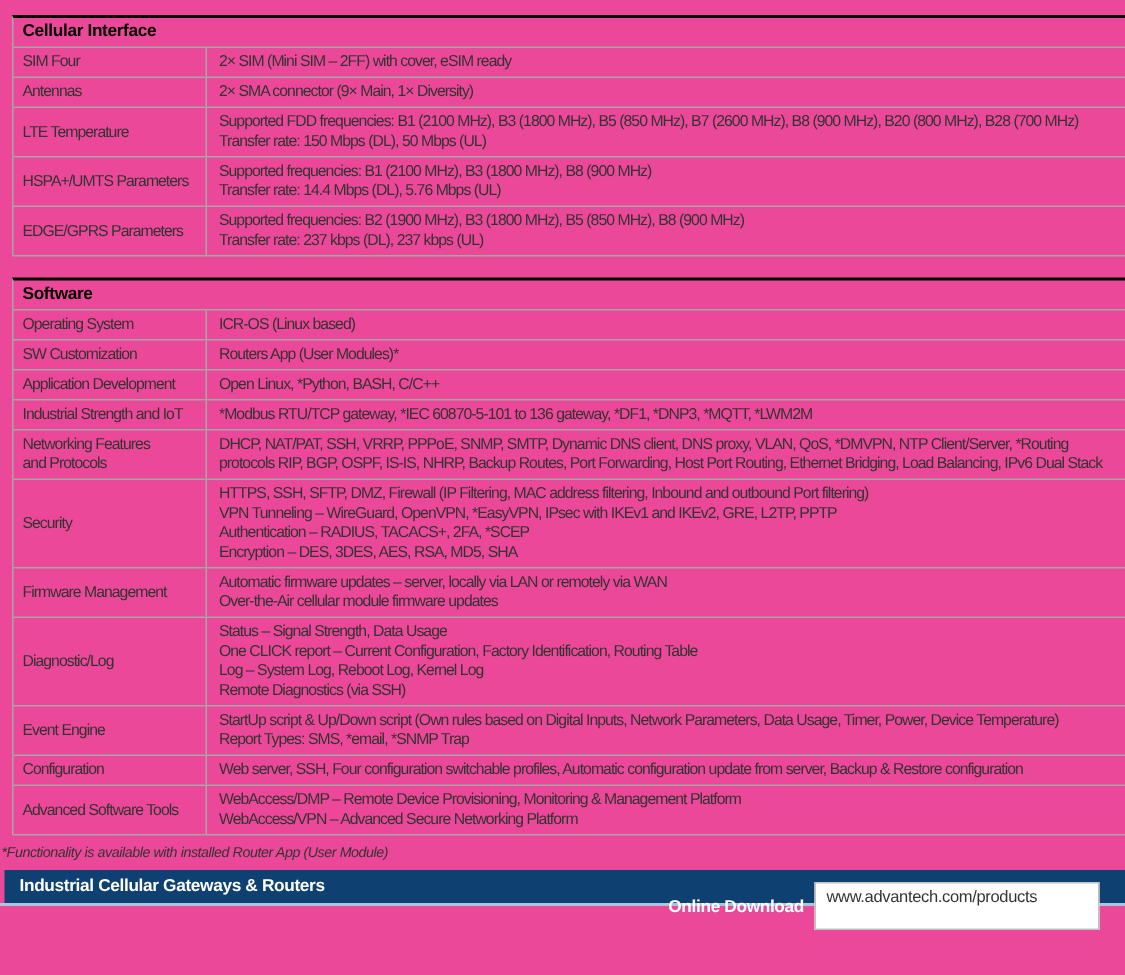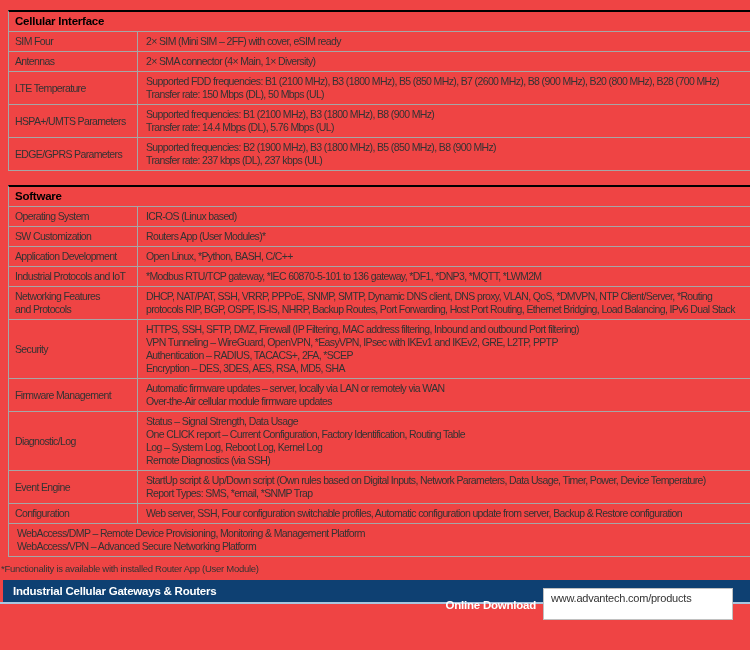--- a/index.html
+++ b/index.html
@@ -1,21 +1,21 @@
 <!DOCTYPE html>
 <html><head>
 <meta charset="utf-8">
 <style>
   * { margin:0; padding:0; box-sizing:border-box; }
   html,body { background:#ffffff; }
   .page {
     position:relative;
     width:750px; height:650px;
     overflow:hidden;
-    background:#ef4444;
+    background:#ec4899;
     font-family:"Liberation Sans", sans-serif;
   }
   .spec-table {
     width:800px;
     margin-left:8px;
     border-top:2px solid #000;
     border-left:1px solid #a6a6a6;
   }
   .spec-table.first { margin-top:10px; }
   .spec-table.second { margin-top:14px; }
@@ -54,20 +54,21 @@
     line-height:13px;
     letter-spacing:-0.06em;
     color:#333333;
   }
   .footnote {
     margin:6px 0 0 1px;
     font-size:9.5px;
     line-height:11px;
     color:#333333;
     letter-spacing:-0.03em;
+    font-style:italic;
   }
   .footer-bar {
     margin:6px 0 0 3px;
     width:747px;
     height:22px;
     background:#0E4072;
     display:flex;
     align-items:center;
     justify-content:space-between;
   }
@@ -127,21 +128,21 @@
         </div>
       <div class="t-value">
           <span class="cell-text">2× SIM (Mini SIM – 2FF) with cover, eSIM ready</span>
         </div>
     </div>
     <div class="t-row">
       <div class="t-label">
           <span class="cell-text">Antennas</span>
         </div>
       <div class="t-value">
-          <span class="cell-text">2× SMA connector (4× Main, 1× Diversity)</span>
+          <span class="cell-text">2× SMA connector (9× Main, 1× Diversity)</span>
         </div>
     </div>
     <div class="t-row">
       <div class="t-label">
           <span class="cell-text">LTE Temperature</span>
         </div>
       <div class="t-value">
           <span class="cell-text">Supported FDD frequencies: B1 (2100 MHz), B3 (1800 MHz), B5 (850 MHz), B7 (2600 MHz), B8 (900 MHz), B20 (800 MHz), B28 (700 MHz)
 Transfer rate: 150 Mbps (DL), 50 Mbps (UL)</span>
         </div>
@@ -188,21 +189,21 @@
     <div class="t-row">
       <div class="t-label">
           <span class="cell-text">Application Development</span>
         </div>
       <div class="t-value">
           <span class="cell-text">Open Linux, *Python, BASH, C/C++</span>
         </div>
     </div>
     <div class="t-row">
       <div class="t-label">
-          <span class="cell-text">Industrial Protocols and IoT</span>
+          <span class="cell-text">Industrial Strength and IoT</span>
         </div>
       <div class="t-value">
           <span class="cell-text">*Modbus RTU/TCP gateway, *IEC 60870-5-101 to 136 gateway, *DF1, *DNP3, *MQTT, *LWM2M</span>
         </div>
     </div>
     <div class="t-row">
       <div class="t-label">
           <span class="cell-text">Networking Features
 and Protocols</span>
         </div>
@@ -253,20 +254,23 @@
     </div>
     <div class="t-row">
       <div class="t-label">
           <span class="cell-text">Configuration</span>
         </div>
       <div class="t-value">
           <span class="cell-text">Web server, SSH, Four configuration switchable profiles, Automatic configuration update from server, Backup &amp; Restore configuration</span>
         </div>
     </div>
     <div class="t-row">
+      <div class="t-label">
+          <span class="cell-text">Advanced Software Tools</span>
+        </div>
       <div class="t-value">
           <span class="cell-text">WebAccess/DMP – Remote Device Provisioning, Monitoring &amp; Management Platform
 WebAccess/VPN – Advanced Secure Networking Platform</span>
         </div>
     </div>
   </section>
 
   <div class="footnote">*Functionality is available with installed Router App (User Module)</div>
 
   <div class="footer-bar" style="background: rgb(14, 64, 114);">

